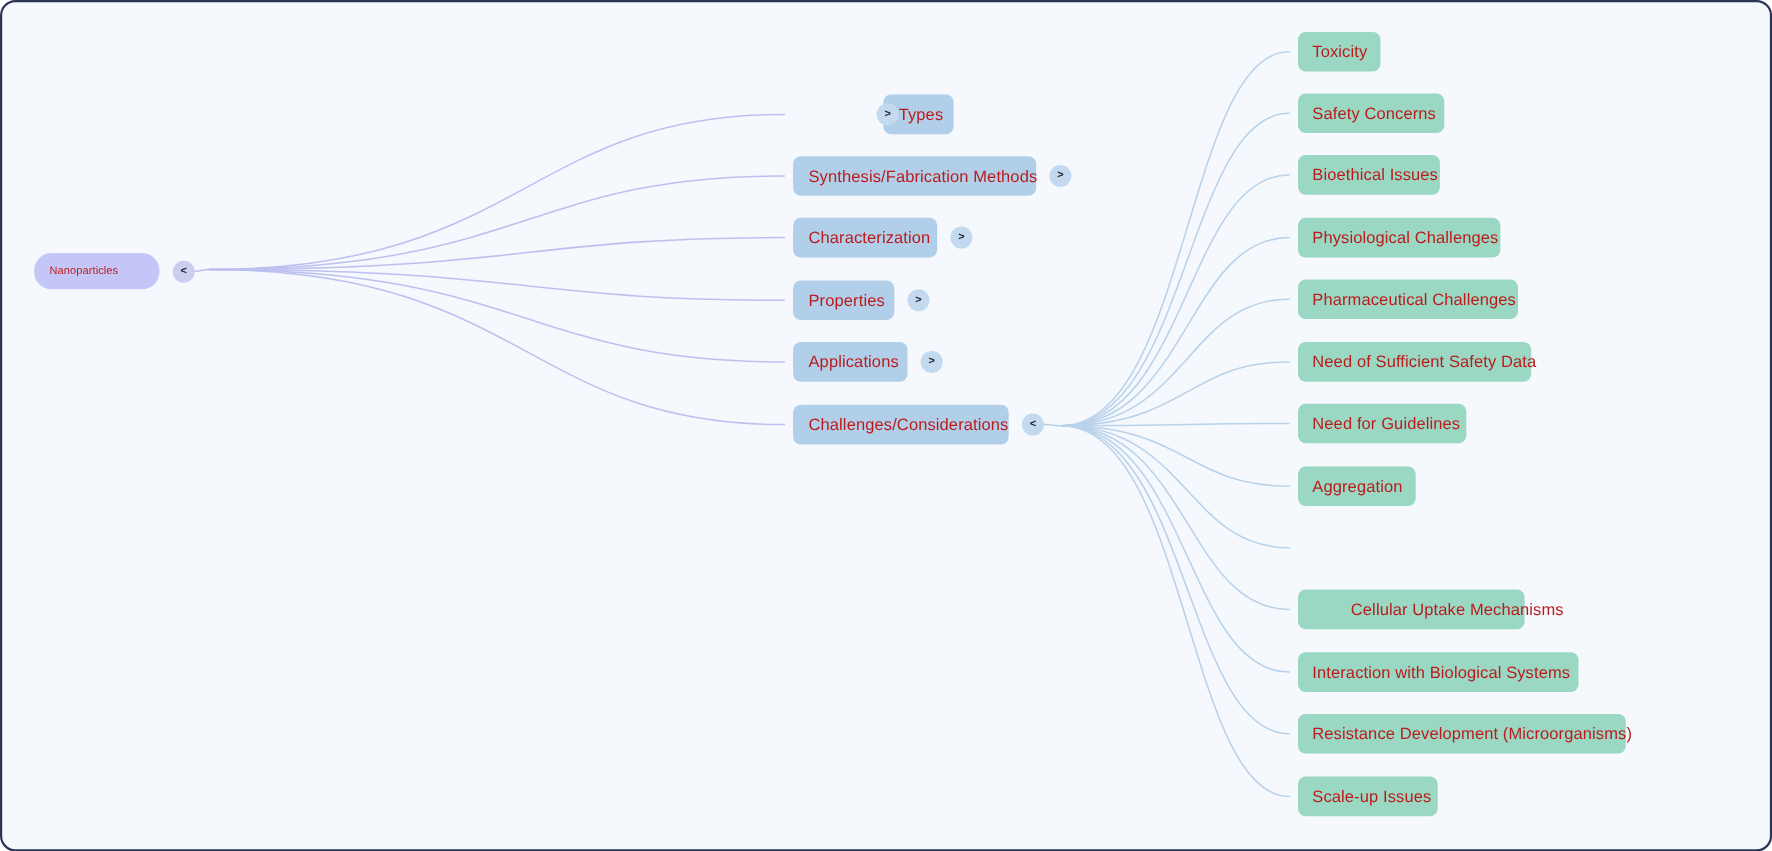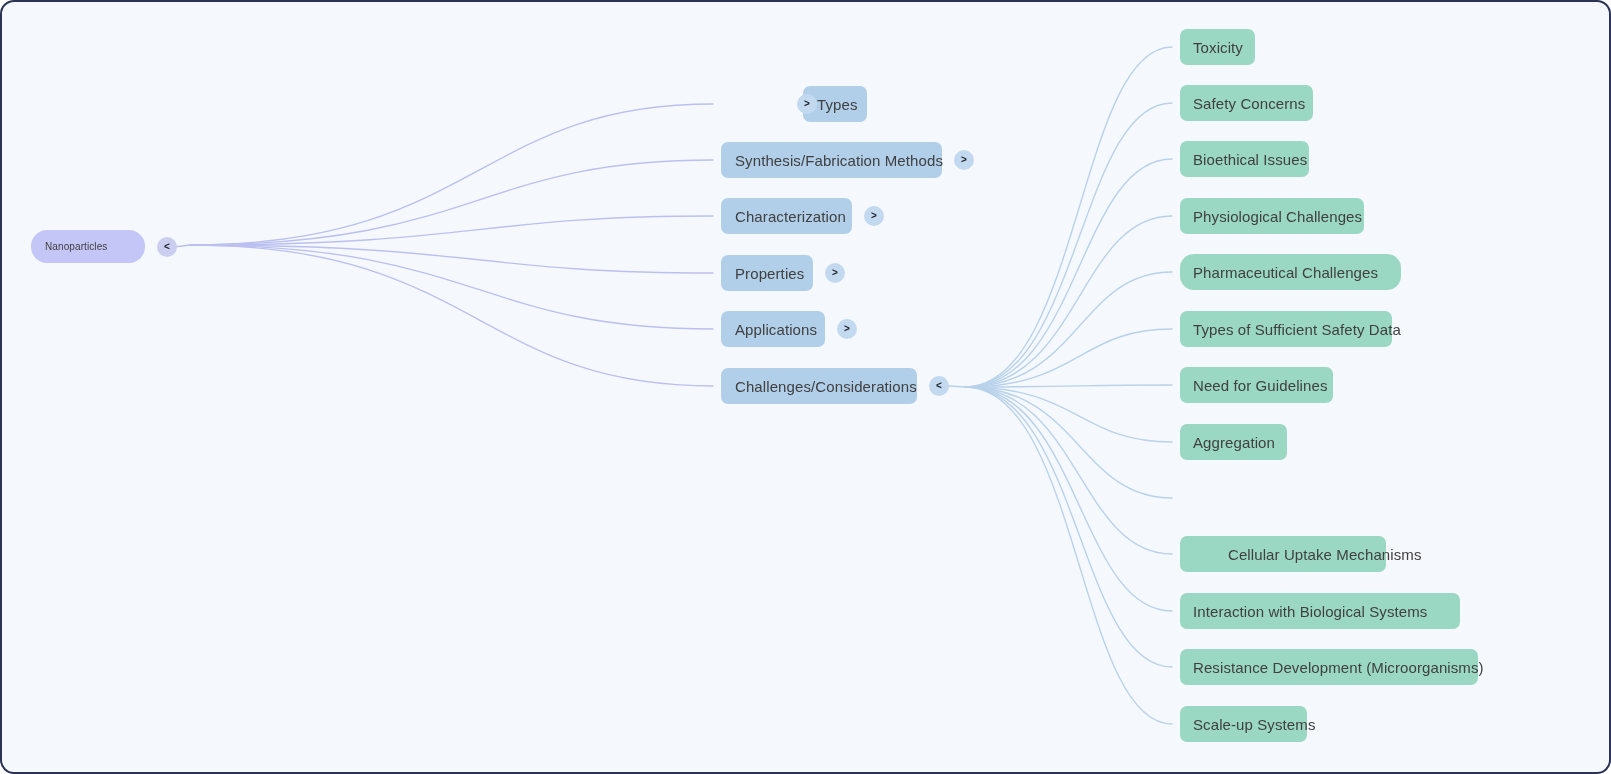--- a/index.html
+++ b/index.html
@@ -27,21 +27,21 @@
     height: 774px;
     pointer-events: none;
   }
   .node {
     position: absolute;
     box-sizing: border-box;
     display: flex;
     align-items: center;
     border-radius: 7px;
     white-space: nowrap;
-    color: #404040;
+    color: #b91c1c;
     letter-spacing: 0.1px;
   }
   .node-label {
     display: block;
     line-height: 1;
   }
   .node-root {
     background: #c3c6f6;
     height: 33px;
     padding: 0 14px;
@@ -156,37 +156,37 @@
     </div>
     <div class="node node-leaf" style="left: 1178px; top: 83px; width: 133px;">
       <span class="node-label">Safety Concerns</span>
     </div>
     <div class="node node-leaf" style="left: 1178px; top: 139px; width: 129px;">
       <span class="node-label">Bioethical Issues</span>
     </div>
     <div class="node node-leaf" style="left: 1178px; top: 196px; width: 184px;">
       <span class="node-label">Physiological Challenges</span>
     </div>
-    <div class="node node-leaf" style="left: 1178px; top: 252px; width: 221px; border-radius: 14px;">
+    <div class="node node-leaf" style="left: 1178px; top: 252px; width: 200px;">
       <span class="node-label">Pharmaceutical Challenges</span>
     </div>
     <div class="node node-leaf" style="left: 1178px; top: 309px; width: 212px;">
-      <span class="node-label">Types of Sufficient Safety Data</span>
+      <span class="node-label">Need of Sufficient Safety Data</span>
     </div>
     <div class="node node-leaf" style="left: 1178px; top: 365px; width: 153px;">
       <span class="node-label">Need for Guidelines</span>
     </div>
     <div class="node node-leaf" style="left: 1178px; top: 422px; width: 107px;">
       <span class="node-label">Aggregation</span>
     </div>
     <div class="node node-leaf" style="left: 1178px; top: 534px; width: 206px; padding-left: 48px;">
       <span class="node-label">Cellular Uptake Mechanisms</span>
     </div>
-    <div class="node node-leaf" style="left: 1178px; top: 591px; width: 280px; text-align: right;">
+    <div class="node node-leaf" style="left: 1178px; top: 591px; width: 255px; text-align: right;">
       <span class="node-label">Interaction with Biological Systems</span>
     </div>
     <div class="node node-leaf" style="left: 1178px; top: 647px; width: 298px;">
       <span class="node-label">Resistance Development (Microorganisms)</span>
     </div>
     <div class="node node-leaf" style="left: 1178px; top: 704px; width: 127px;">
-      <span class="node-label">Scale-up Systems</span>
+      <span class="node-label">Scale-up Issues</span>
     </div>
   </div>
 
 </body></html>

